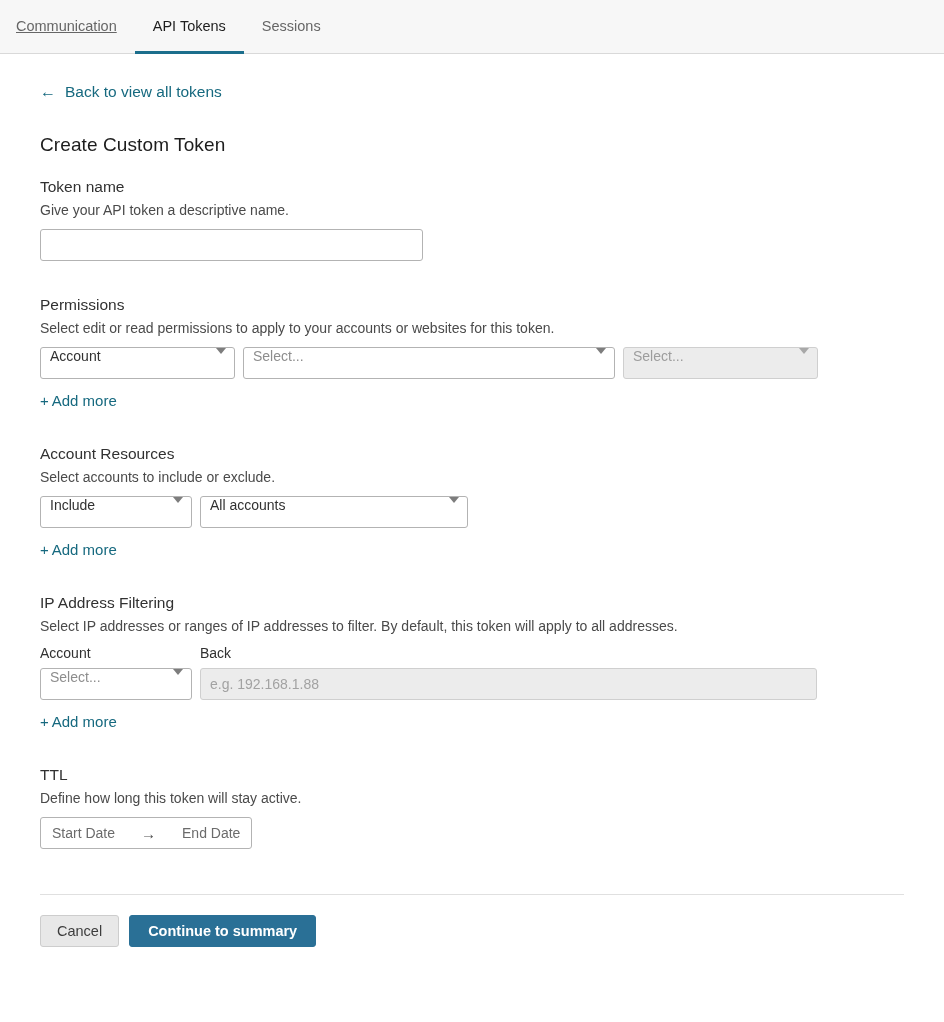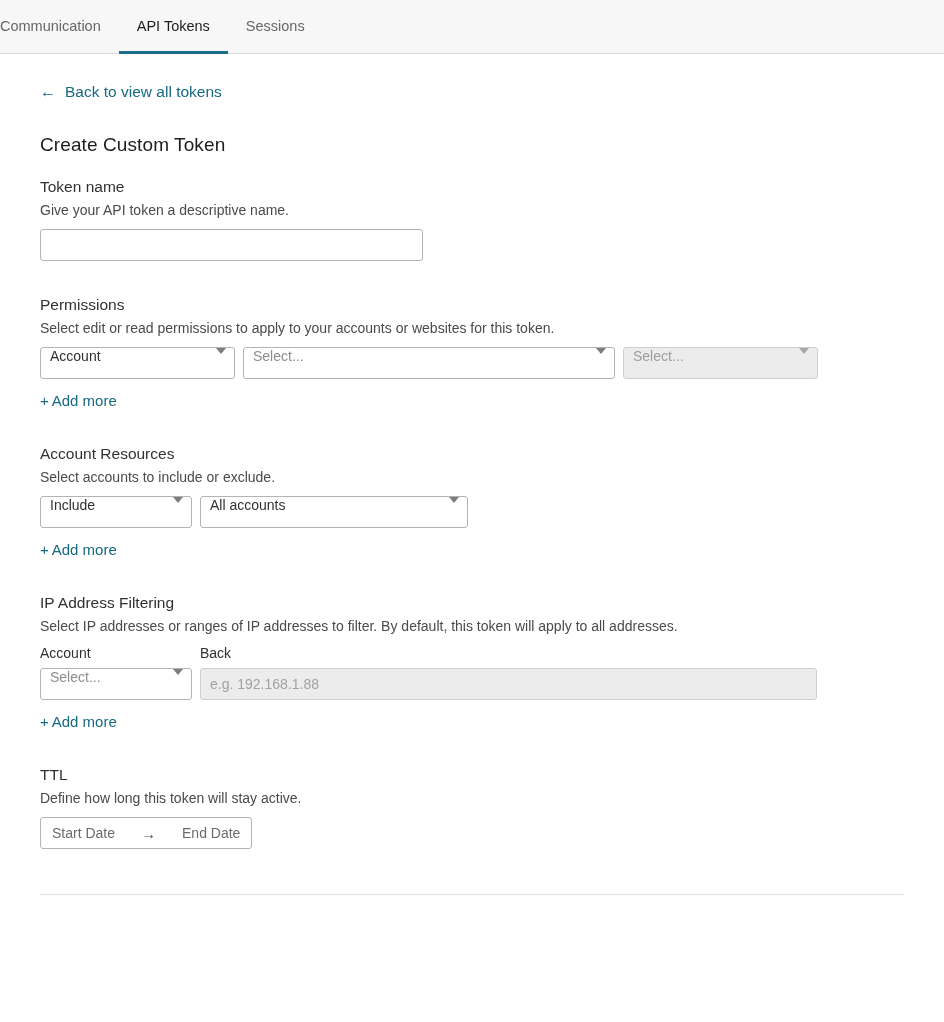--- a/index.html
+++ b/index.html
@@ -26,21 +26,21 @@
     display: flex;
     align-items: center;
     padding: 0 18px;
     font-size: 14.5px;
     color: #666666;
     cursor: pointer;
     border-bottom: 3px solid transparent;
     margin-bottom: -1px;
     white-space: nowrap;
   }
-  .tab.first { padding-left: 0; margin-left: 0; }
+  .tab.first { padding-left: 0; margin-left: 16px; text-decoration: underline; }
   .tab.active {
     color: #1d1d1d;
     border-bottom-color: #1b6e8c;
   }
 
   
   .page {
     padding: 0 40px;
   }
   .back-link {
@@ -299,14 +299,18 @@
     <div class="sec-desc">Define how long this token will stay active.</div>
     <div class="ttl-range">
       <span>Start Date</span>
       <span class="to-arrow">→</span>
       <span>End Date</span>
     </div>
   </div>
 
   <div class="divider"></div>
 
+  <div class="footer">
+    <button class="btn btn-cancel">Cancel</button>
+    <button class="btn btn-primary">Continue to summary</button>
+  </div>
 
 </div>
 
 </body></html>

